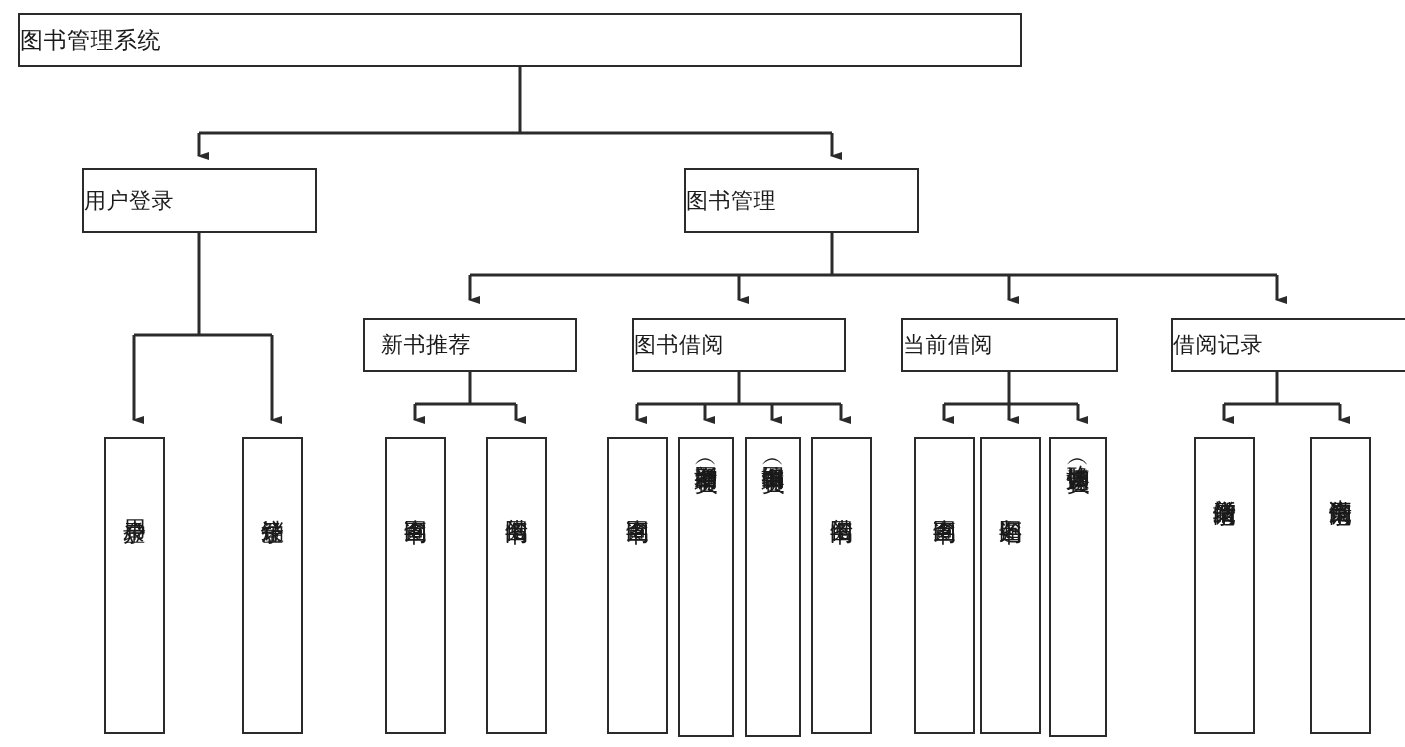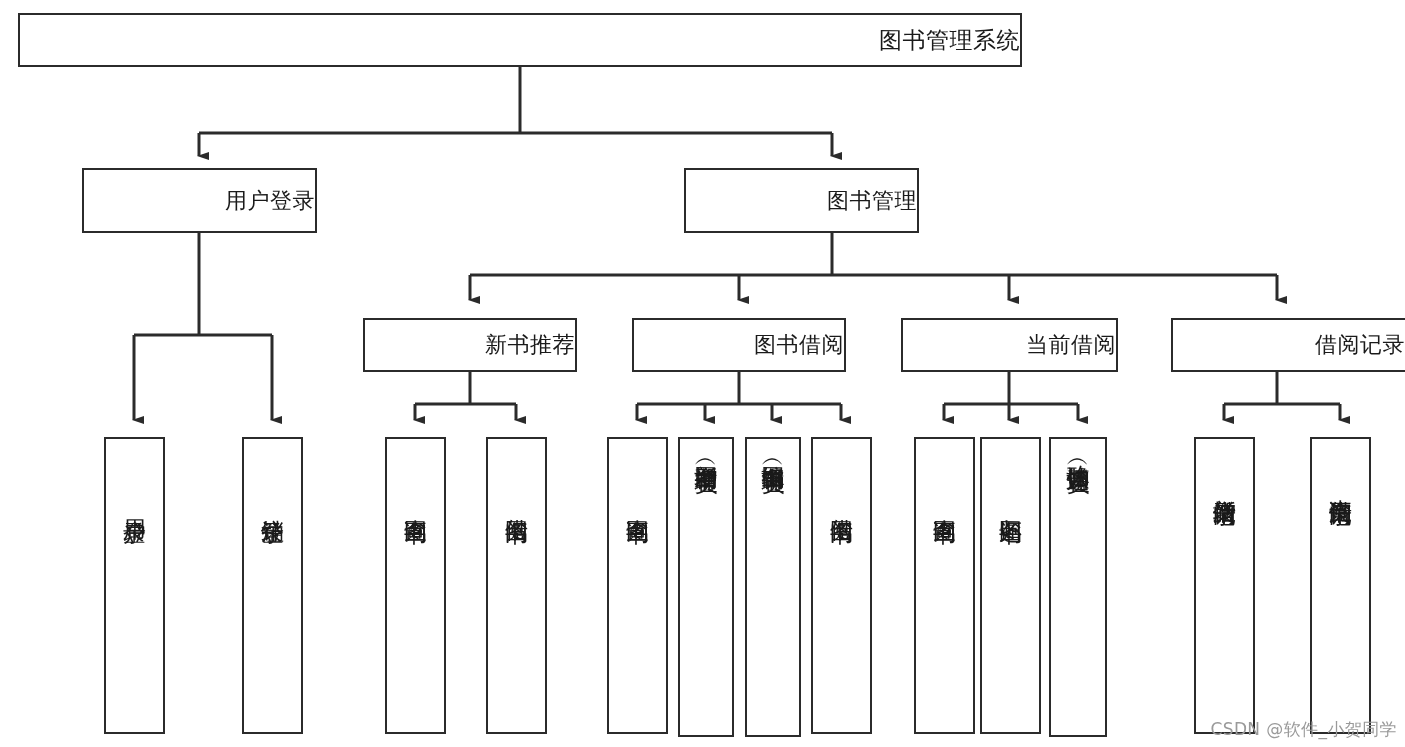--- a/index.html
+++ b/index.html
@@ -26,21 +26,21 @@
     width: 1405px;
     height: 747px;
   }
   .node {
     position: absolute;
     box-sizing: border-box;
     border: 2px solid #2b2b2b;
     background: #ffffff;
     display: flex;
     align-items: center;
-    justify-content: flex-end;
+    justify-content: flex-start;
     color: #1a1a1a;
   }
   .node .label {
     font-size: 21px;
     line-height: 1.05;
     letter-spacing: 0.5px;
     white-space: nowrap;
   }
   .node.vertical {
     align-items: flex-start;
@@ -143,21 +143,21 @@
     <span class="label">图书管理系统</span>
   </div>
 
   <div class="node level2" style="left:82px; top:168px; width:235px; height:65px;">
     <span class="label">用户登录</span>
   </div>
   <div class="node level2" style="left:684px; top:168px; width:235px; height:65px;">
     <span class="label">图书管理</span>
   </div>
 
-  <div class="node level3" style="left:363px; top:318px; width:214px; height:54px;">
+  <div class="node level3" style="left:363px; top:318px; width:214px; height:54px;padding-left:16px;">
     <span class="label">新书推荐</span>
   </div>
   <div class="node level3" style="left:632px; top:318px; width:214px; height:54px;">
     <span class="label">图书借阅</span>
   </div>
   <div class="node level3" style="left:901px; top:318px; width:217px; height:54px;">
     <span class="label">当前借阅</span>
   </div>
   <div class="node level3" style="left:1171px; top:318px; width:236px; height:54px;">
     <span class="label">借阅记录</span>
@@ -200,15 +200,14 @@
     <span class="label">确认归还（管理员）</span>
   </div>
 
   <div class="node vertical mid3" style="left:1194px; top:437px; width:61px; height:297px;">
     <span class="label">新增借阅记录</span>
   </div>
   <div class="node vertical mid3" style="left:1310px; top:437px; width:61px; height:297px;">
     <span class="label">查询借阅记录</span>
   </div>
 
-  <div id="watermark">CSDN @软件_小贺同学</div>
 
 </div>
 
 </body></html>

